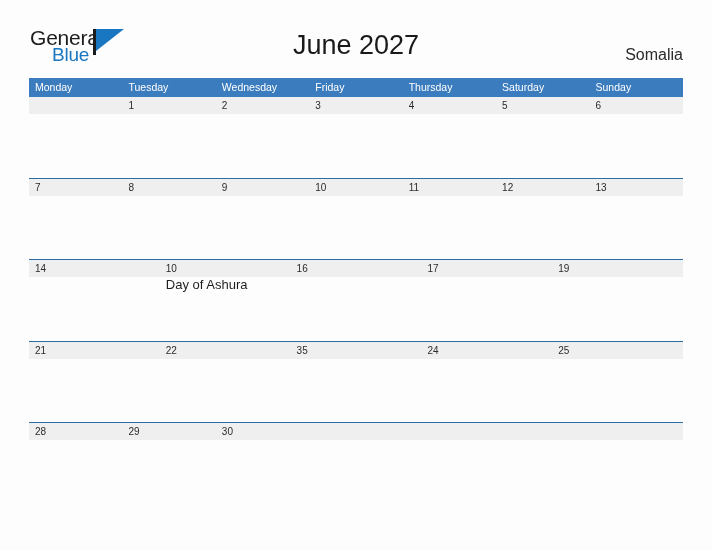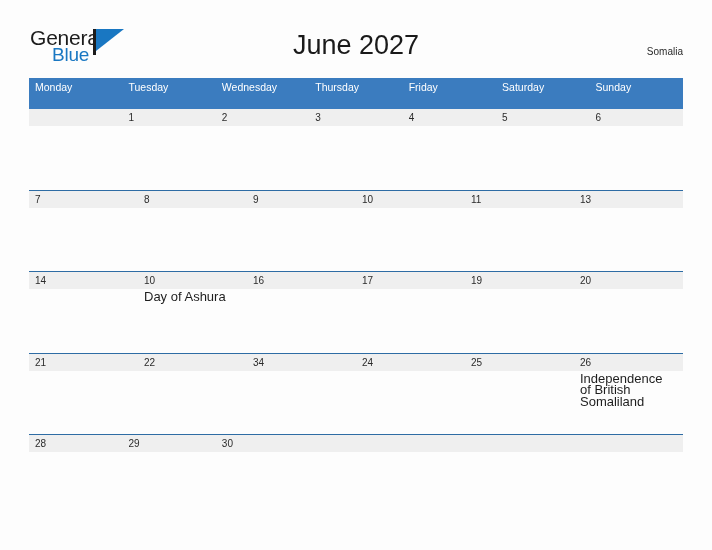--- a/index.html
+++ b/index.html
@@ -80,36 +80,36 @@
     font-size: 27px;
     color: #1a1a1a;
     font-family: "Liberation Sans", sans-serif;
     font-weight: normal;
   }
 
   .country {
     position: absolute;
     right: 29px;
     top: 46px;
-    font-size: 10px;
+    font-size: 16px;
     color: #2b2b2b;
   }
 
   
   .calendar {
     position: absolute;
     left: 29px;
     top: 78px;
     width: 654px;
   }
 
   .weekday-row {
     display: flex;
     background: #3b7cbf;
-    height: 31px;
+    height: 19px;
   }
   .weekday {
     flex: 1 1 0;
     color: #ffffff;
     font-size: 10.5px;
     line-height: 19px;
     padding-left: 6px;
     box-sizing: border-box;
     white-space: nowrap;
   }
@@ -177,22 +177,22 @@
     <div class="month-title">June 2027</div>
 
     <div class="country">Somalia</div>
   </div>
 
   <div class="calendar">
     <div class="weekday-row">
         <div class="weekday">Monday</div>
         <div class="weekday">Tuesday</div>
         <div class="weekday">Wednesday</div>
+        <div class="weekday">Friday</div>
         <div class="weekday">Thursday</div>
-        <div class="weekday">Friday</div>
         <div class="weekday">Saturday</div>
         <div class="weekday">Sunday</div>
       </div>
     <div id="weeks-container">
         <div class="week-row">
           <div class="day-band">
             <div style="flex: 1 1 0px;"></div>
             <div style="flex: 1 1 0px;"></div>
             <div style="flex: 1 1 0px;"></div>
             <div style="flex: 1 1 0px;"></div>
@@ -244,20 +244,23 @@
             <div class="day-cell">
               <span class="day-num">9</span>
             </div>
             <div class="day-cell">
               <span class="day-num">10</span>
             </div>
             <div class="day-cell">
               <span class="day-num">11</span>
             </div>
             <div class="day-cell">
+              <span class="day-num">12</span>
+            </div>
+            <div class="day-cell">
               <span class="day-num">13</span>
             </div>
           </div>
         </div>
         <div class="week-row">
           <div class="day-band">
             <div style="flex: 1 1 0px;"></div>
             <div style="flex: 1 1 0px;"></div>
             <div style="flex: 1 1 0px;"></div>
             <div style="flex: 1 1 0px;"></div>
@@ -275,54 +278,47 @@
             </div>
             <div class="day-cell">
               <span class="day-num">16</span>
             </div>
             <div class="day-cell">
               <span class="day-num">17</span>
             </div>
             <div class="day-cell">
               <span class="day-num">19</span>
             </div>
-            <div class="day-cell">
-              <span class="day-num">20</span>
-            </div>
           </div>
         </div>
         <div class="week-row">
           <div class="day-band">
             <div style="flex: 1 1 0px;"></div>
             <div style="flex: 1 1 0px;"></div>
             <div style="flex: 1 1 0px;"></div>
             <div style="flex: 1 1 0px;"></div>
             <div style="flex: 1 1 0px;"></div>
             <div style="flex: 1 1 0px;"></div>
             <div style="flex: 1 1 0px;"></div>
           </div>
           <div class="day-cells">
             <div class="day-cell">
               <span class="day-num">21</span>
             </div>
             <div class="day-cell">
               <span class="day-num">22</span>
             </div>
             <div class="day-cell">
-              <span class="day-num">34</span>
+              <span class="day-num">35</span>
             </div>
             <div class="day-cell">
               <span class="day-num">24</span>
             </div>
             <div class="day-cell">
               <span class="day-num">25</span>
-            </div>
-            <div class="day-cell">
-              <span class="day-num">26</span>
-              <span class="day-event">Independence of British Somaliland</span>
             </div>
           </div>
         </div>
         <div class="week-row last-row">
           <div class="day-band">
             <div style="flex: 1 1 0px;"></div>
             <div style="flex: 1 1 0px;"></div>
             <div style="flex: 1 1 0px;"></div>
             <div style="flex: 1 1 0px;"></div>
             <div style="flex: 1 1 0px;"></div>

